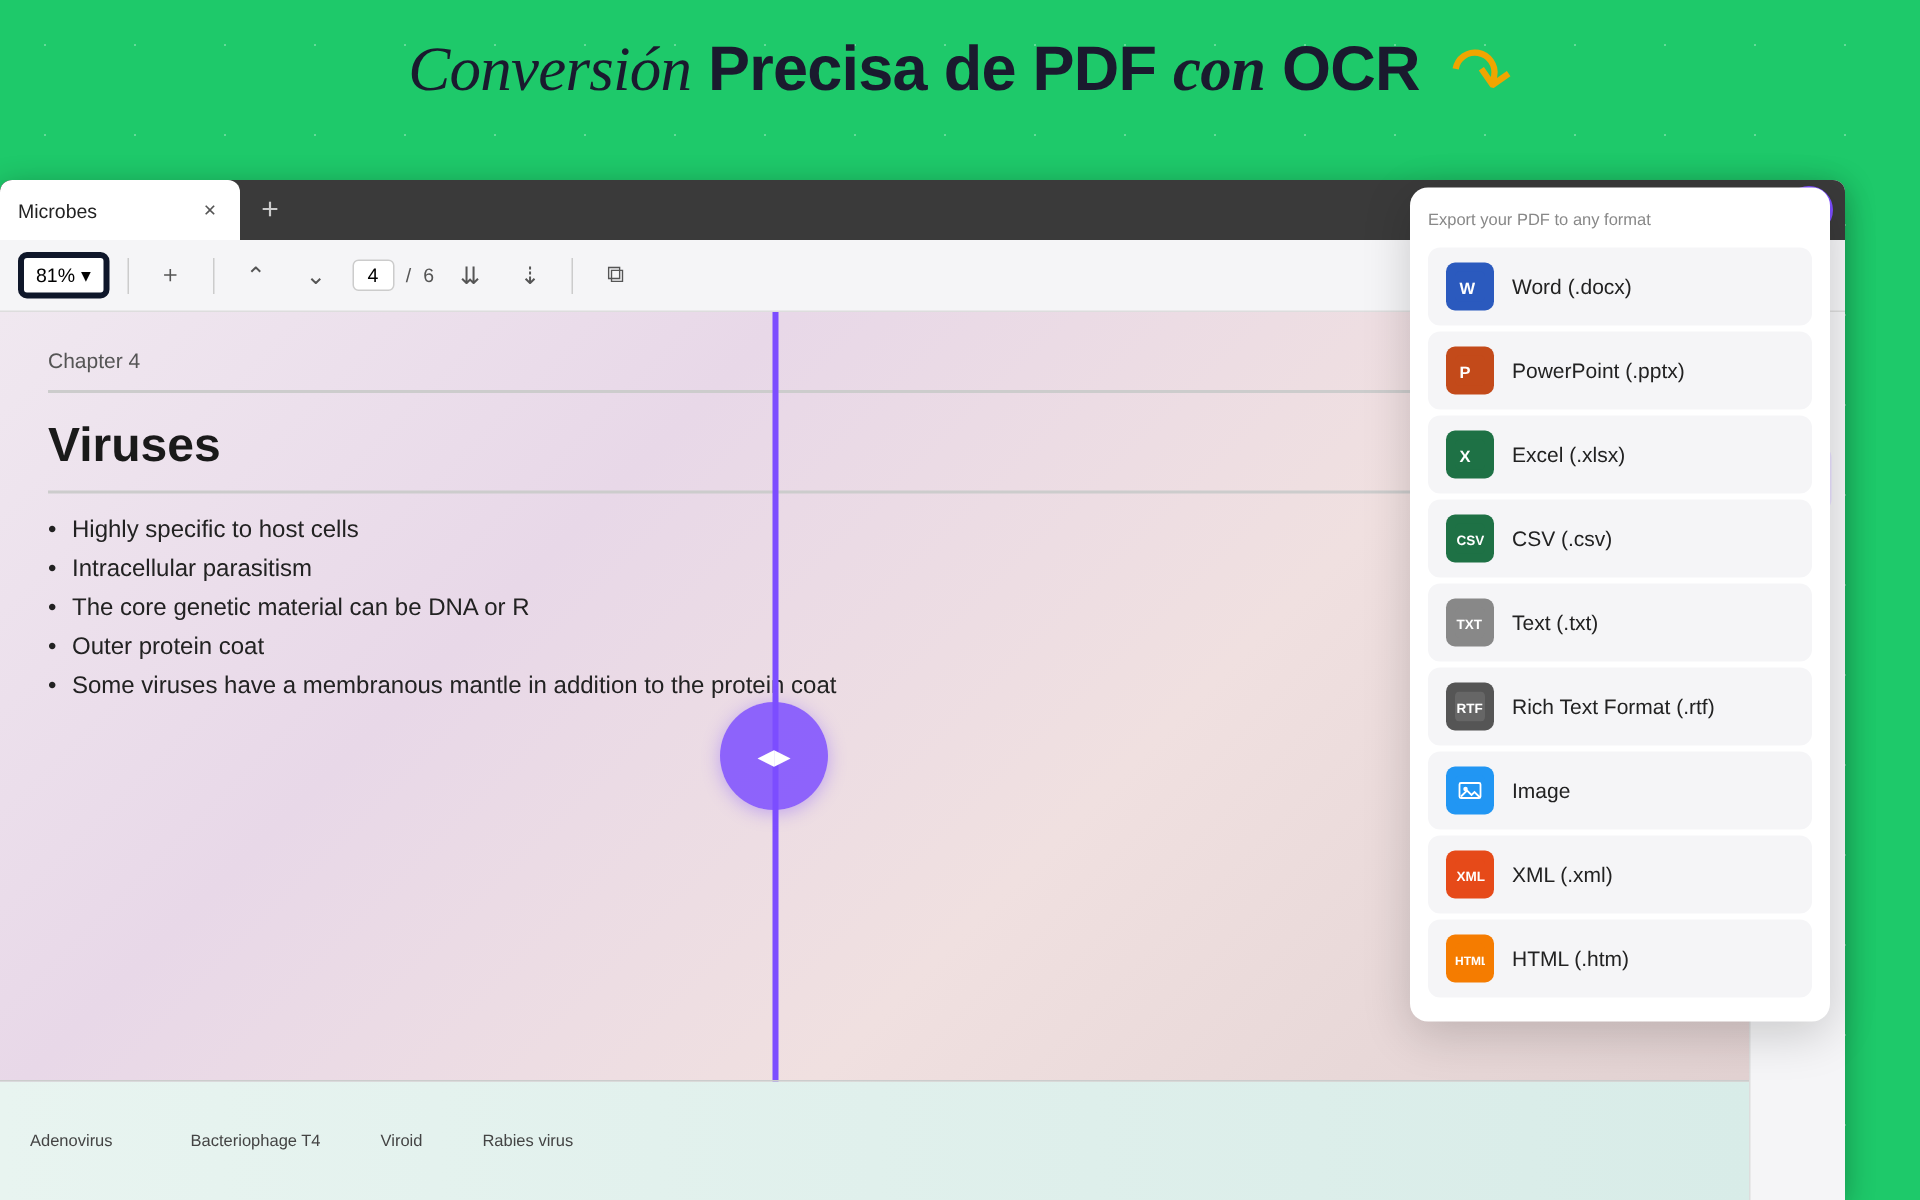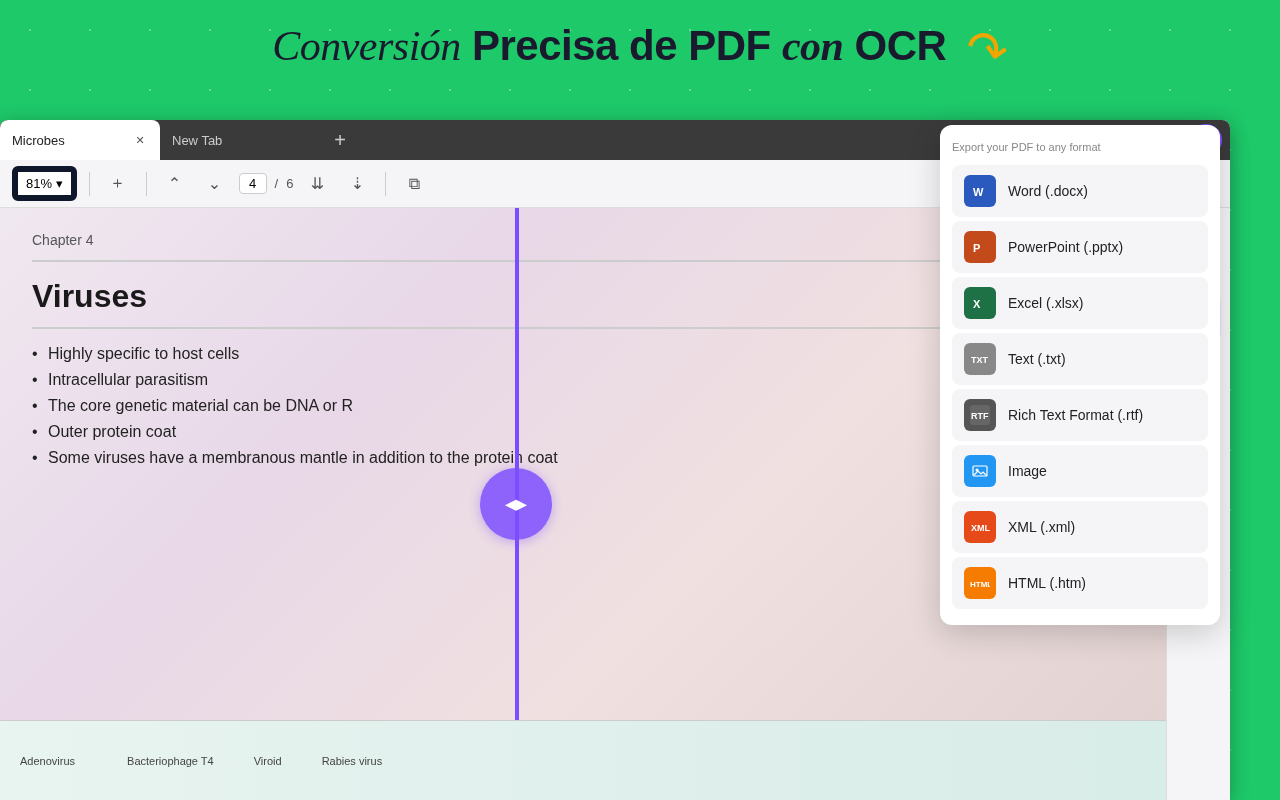--- a/index.html
+++ b/index.html
@@ -80,21 +80,21 @@
       align-items: center; justify-content: center; margin-right: 8px;
     }
 
     
     .toolbar {
       display: flex; align-items: center; height: 48px;
       background: #f5f5f7; border-bottom: 1px solid #ddd; padding: 0 12px; gap: 8px;
     }
     .zoom-btn {
       display: flex; align-items: center; gap: 4px; background: #fff;
-      border: 6px solid #0f172a; border-radius: 6px; padding: 4px 8px; font-size: 13px; cursor: pointer;
+      border: 4px solid #0f172a; border-radius: 6px; padding: 4px 8px; font-size: 13px; cursor: pointer;
     }
     .toolbar-sep { width: 1px; height: 24px; background: #ccc; margin: 0 4px; }
     .toolbar-btn {
       width: 32px; height: 32px; display: flex; align-items: center; justify-content: center;
       border-radius: 4px; cursor: pointer; color: #555; font-size: 16px;
     }
     .page-input {
       width: 28px; text-align: center; border: 1px solid #ccc; border-radius: 4px;
       font-size: 13px; padding: 2px 4px;
     }
@@ -196,23 +196,20 @@
     <span class="arrow-decor">↷</span>
   </span>
 </div>
 
 <div class="browser-window">
 
   <div class="tab-bar">
     <div class="tab active">
       <span class="tab-label">Microbes</span>
       <span class="tab-close">✕</span>
-    </div>
-    <div class="tab">
-      <span class="tab-label">New Tab</span>
     </div>
     <div class="tab-new">+</div>
     <div class="tab-spacer"></div>
     <div class="avatar-circle">K</div>
   </div>
 
   <div class="toolbar">
     <div class="zoom-btn">
       <span>81%</span>
       <span>▾</span>
@@ -333,20 +330,29 @@
   <div class="export-item">
     <div class="export-icon excel-icon">
       <svg width="20" height="20" viewBox="0 0 20 20" fill="none">
           <rect width="20" height="20" rx="3" fill="#1e7145"></rect>
           <text x="3" y="15" font-size="11" fill="white" font-weight="bold">X</text>
         </svg>
     </div>
     <span>Excel (.xlsx)</span>
   </div>
   <div class="export-item">
+    <div class="export-icon csv-icon">
+      <svg width="20" height="20" viewBox="0 0 20 20" fill="none">
+          <rect width="20" height="20" rx="3" fill="#1e7145"></rect>
+          <text x="1" y="14" font-size="9" fill="white" font-weight="bold">CSV</text>
+        </svg>
+    </div>
+    <span>CSV (.csv)</span>
+  </div>
+  <div class="export-item">
     <div class="export-icon txt-icon">
       <svg width="20" height="20" viewBox="0 0 20 20" fill="none">
           <rect width="20" height="20" rx="3" fill="#888"></rect>
           <text x="1" y="14" font-size="9" fill="white" font-weight="bold">TXT</text>
         </svg>
     </div>
     <span>Text (.txt)</span>
   </div>
   <div class="export-item">
     <div class="export-icon rtf-icon">

